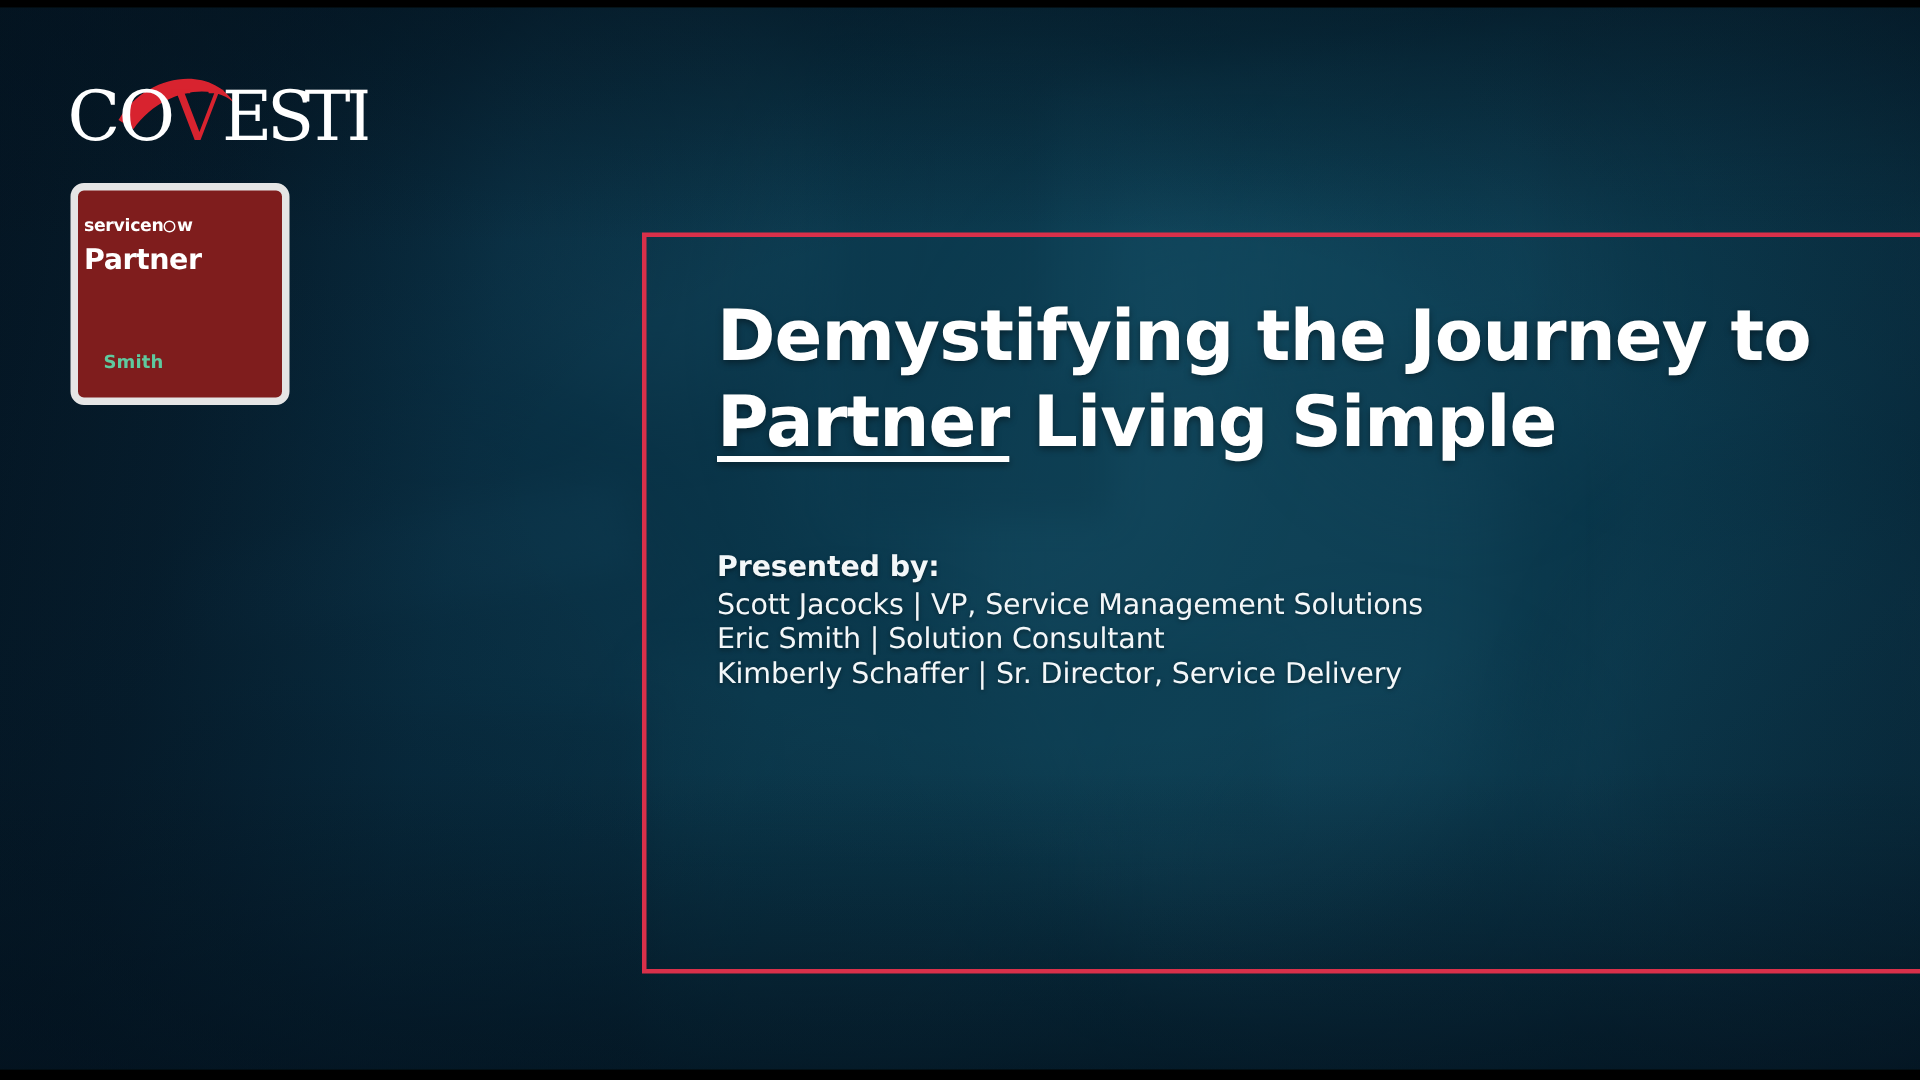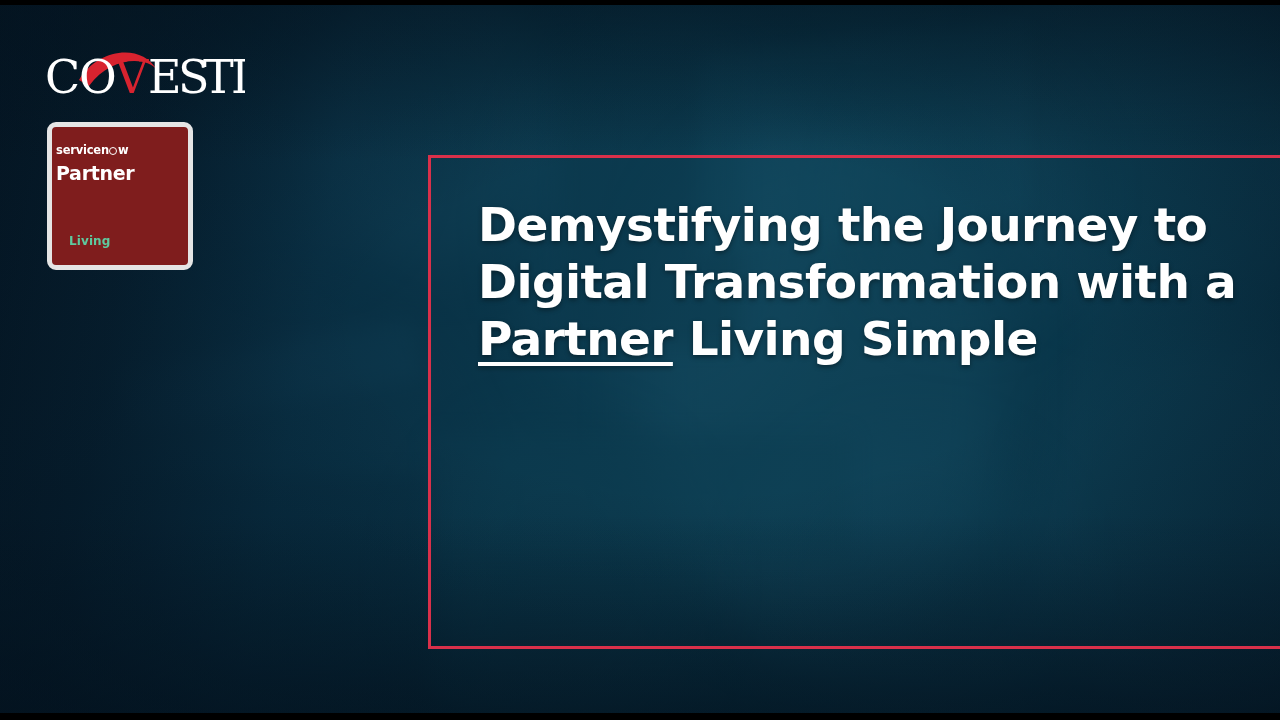--- a/index.html
+++ b/index.html
@@ -271,33 +271,38 @@
     </svg>
   </div>
 
   <div class="badge">
     <div class="sn-word">
         <span>servicen</span>
         <span class="sn-ring"></span>
         <span>w</span>
       </div>
     <div class="sn-partner">Partner</div>
-    <div class="sn-tier">Living</div>
+    <div class="sn-tier">Smith</div>
   </div>
 
   <div class="frame"></div>
 
   <div class="panel">
 
 
     <h1 class="headline">
       <span class="hl-line">Demystifying the Journey to</span>
-      <span class="hl-line">Digital Transformation with a</span>
       <span class="hl-line"><span class="emphasis">Partner</span><span> Living Simple</span></span>
     </h1>
 
+    <div class="presenters">
+      <div class="pres-title">Presented by:</div>
+      <div class="pres-row">Scott Jacocks  |  VP, Service Management Solutions</div>
+      <div class="pres-row">Eric Smith  |  Solution Consultant</div>
+      <div class="pres-row">Kimberly Schaffer  |  Sr. Director, Service Delivery</div>
+    </div>
 
   </div>
 
   <div class="letterbox top"></div>
   <div class="letterbox bottom"></div>
 
 </div>
 
 </body></html>

